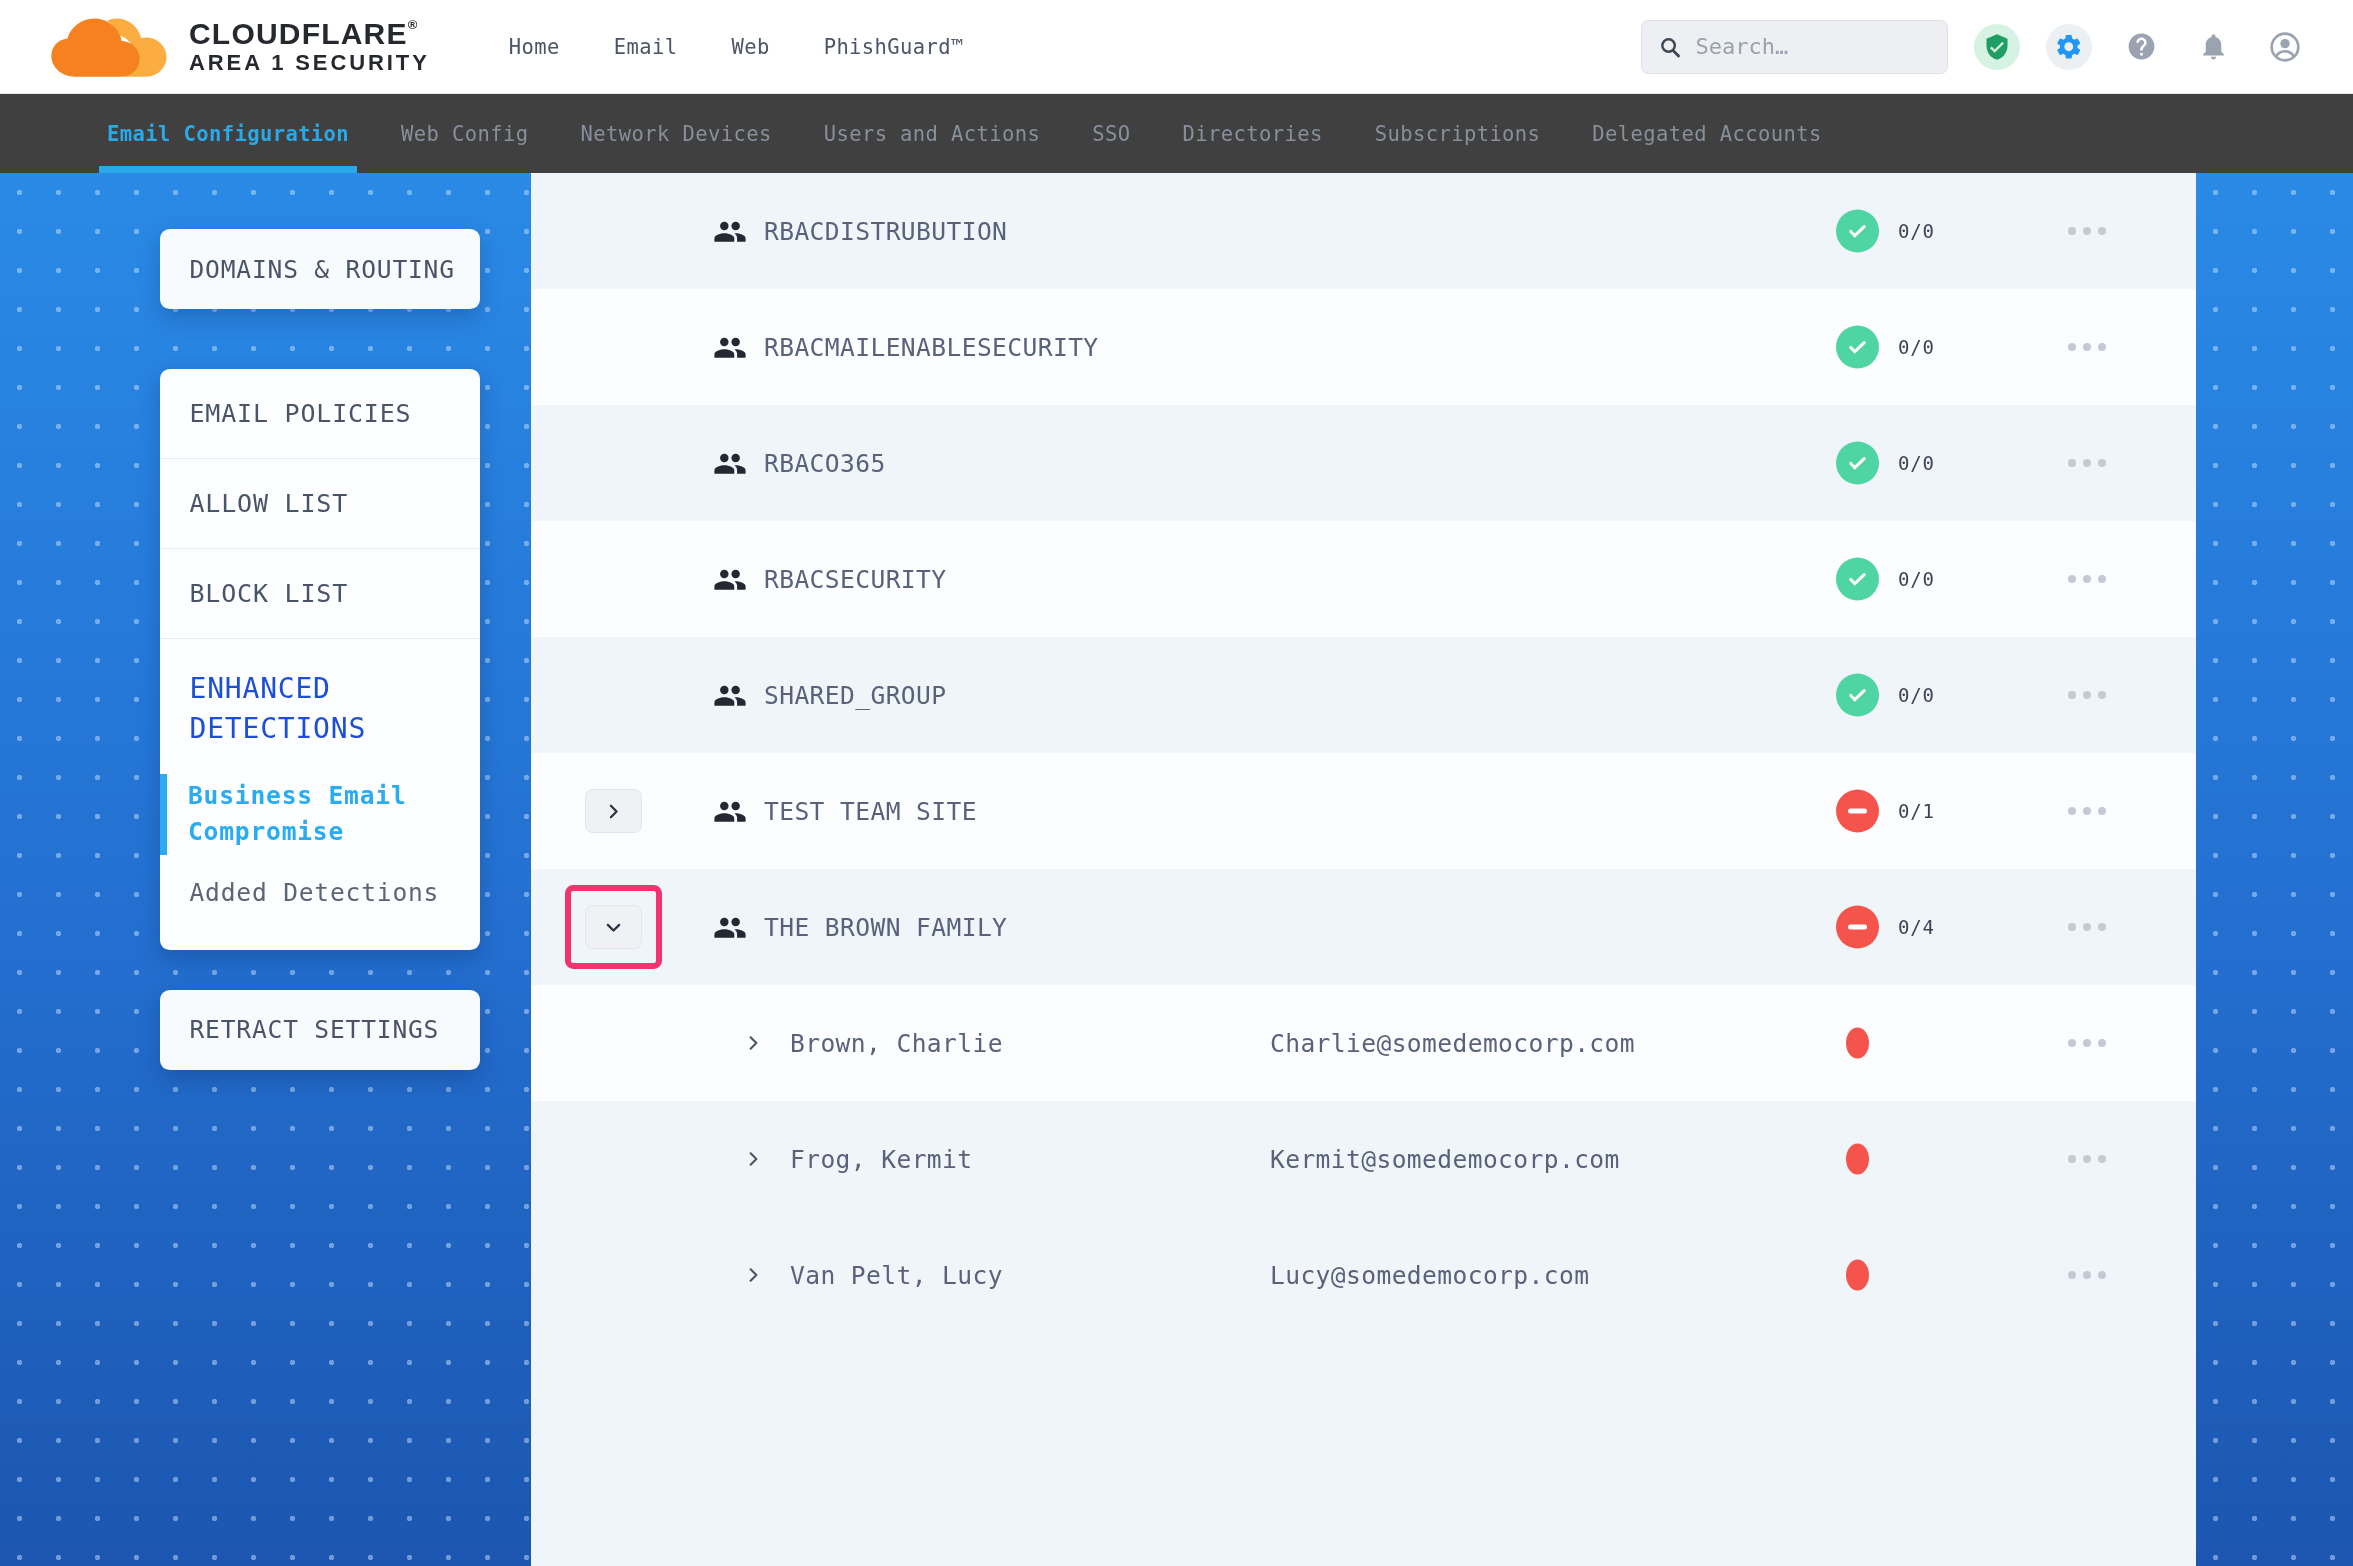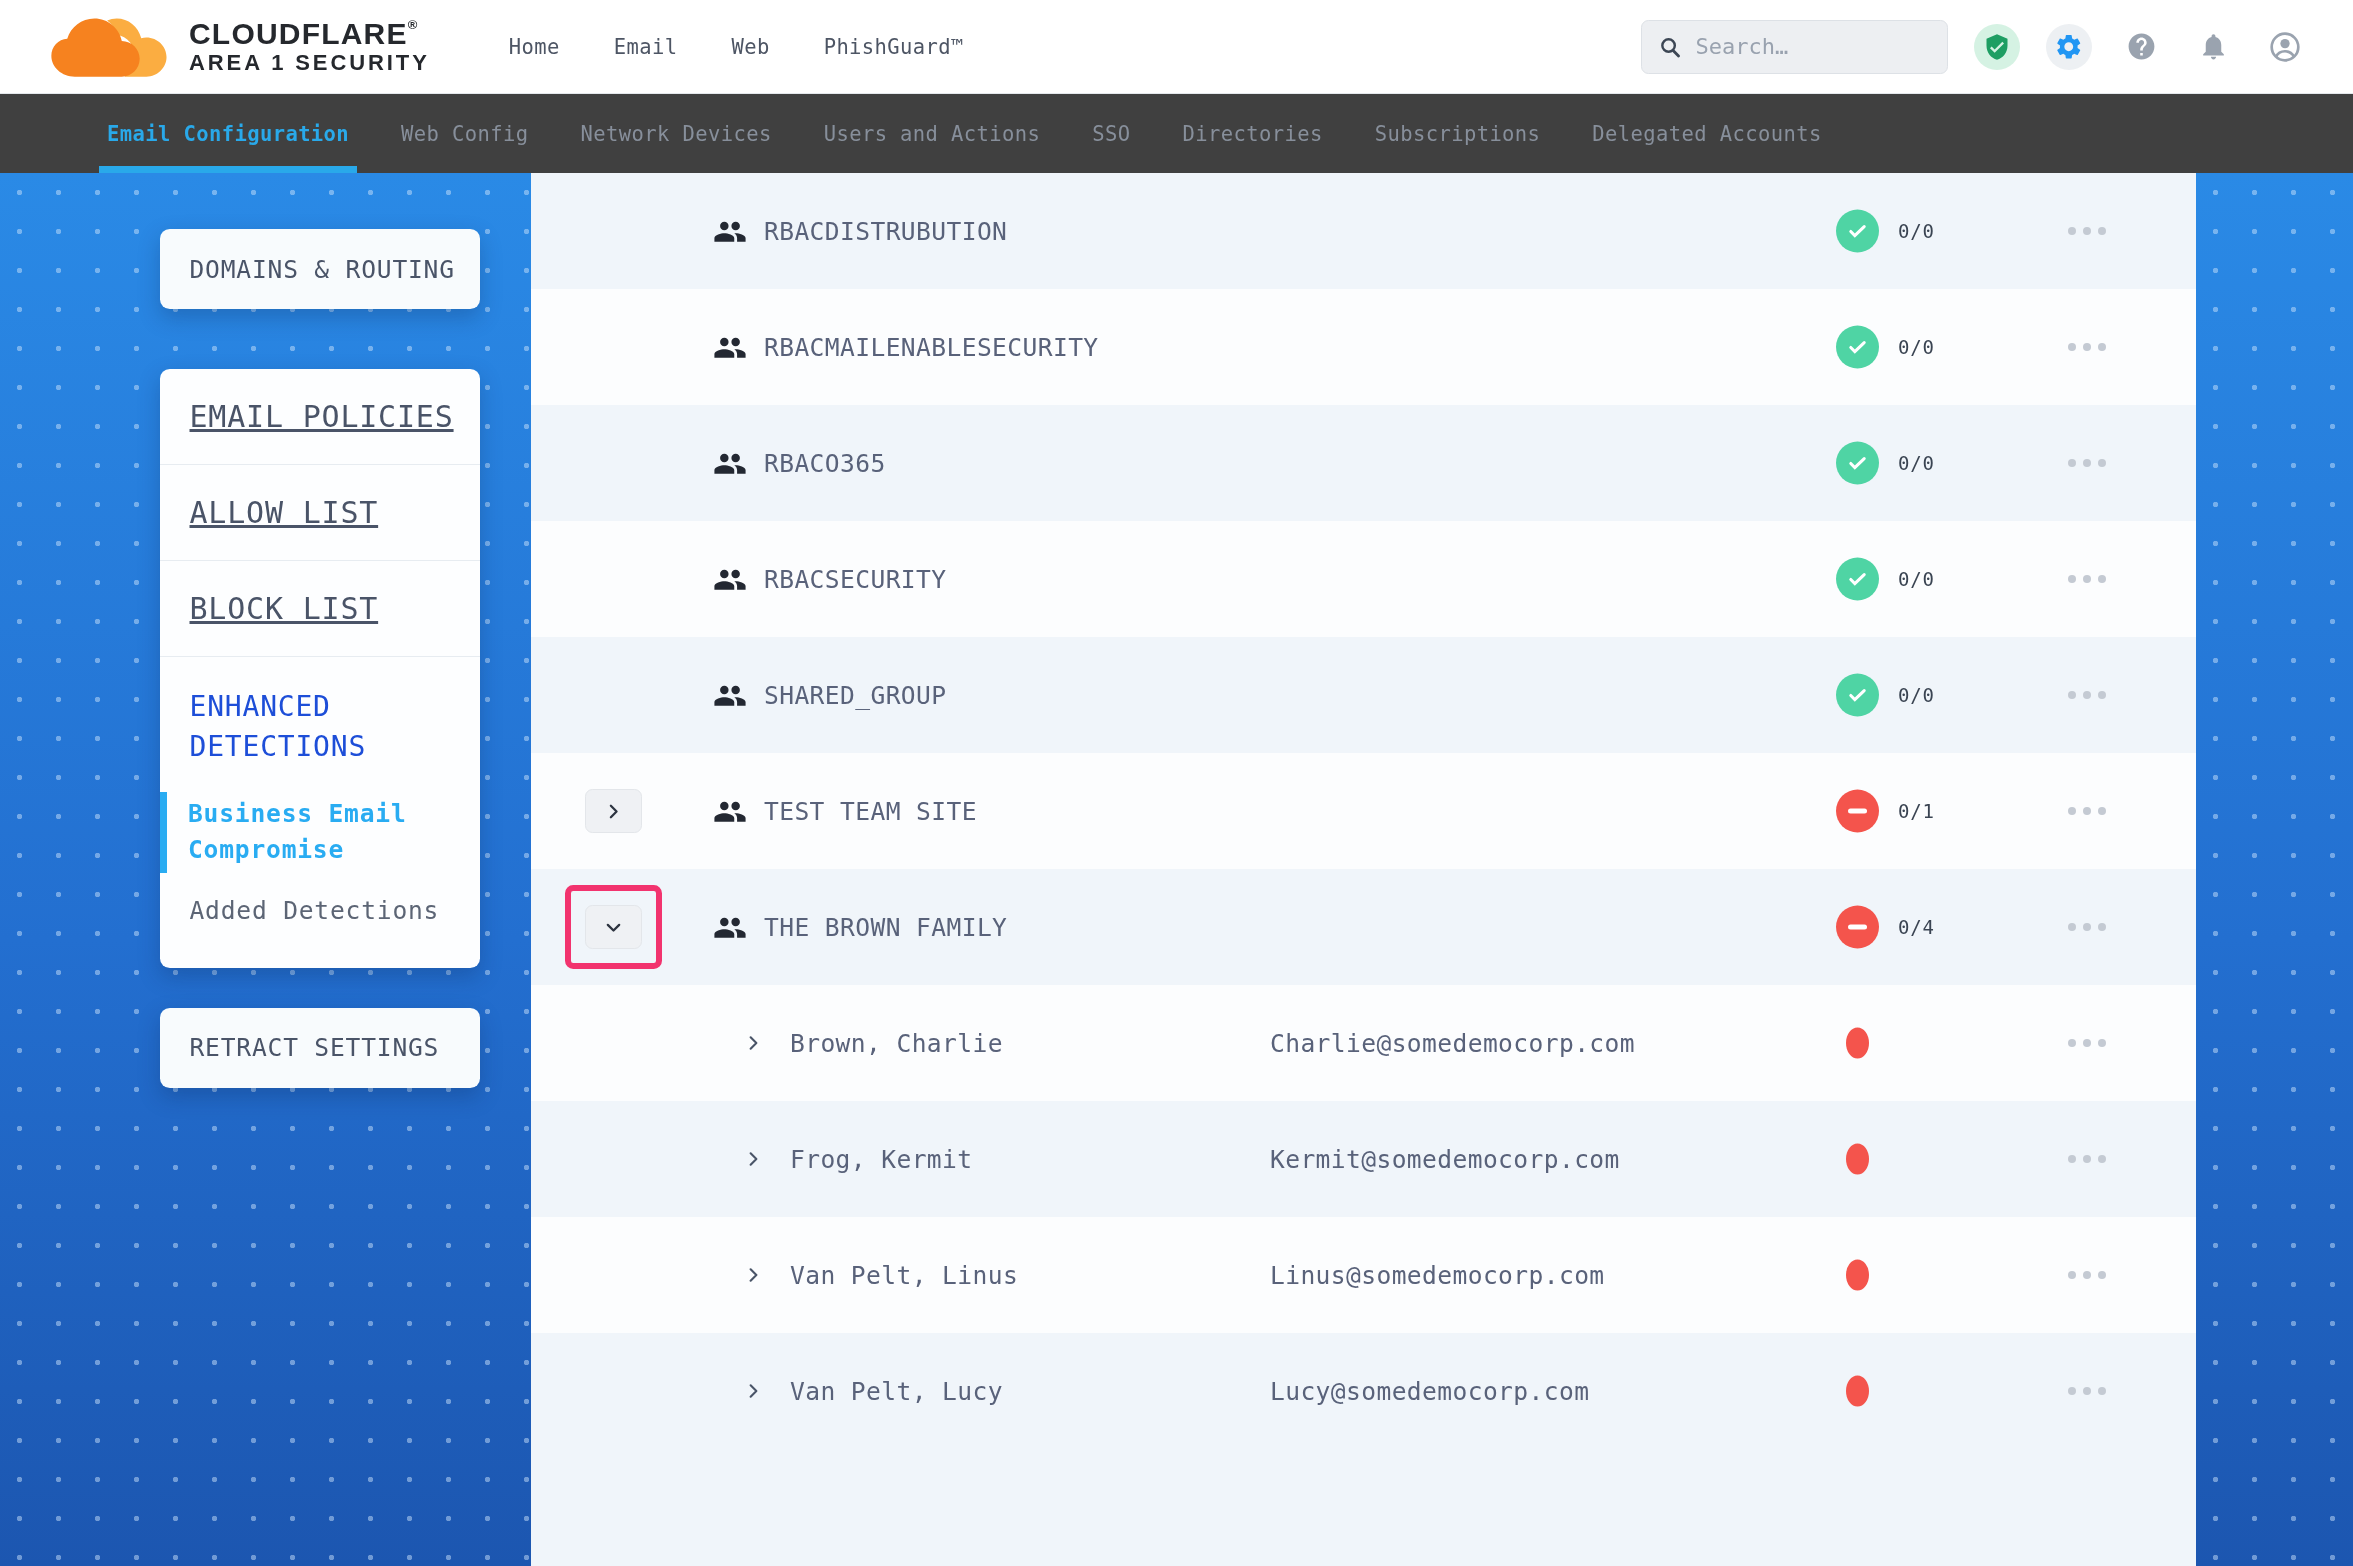--- a/index.html
+++ b/index.html
@@ -45,22 +45,22 @@
      background-size:39px 39px, 100% 100%; }
   .left-panel  { width:531px; flex:none; padding-top:56px; }
   .right-panel { width:157px; flex:none; }
 
   
   .side-card { width:320px; margin-left:160px; background:#f8fbfd; border-radius:9.8px;
                box-shadow:0 8.2px 21px rgba(10,35,80,.25); color:#4a5468; }
   .side-card.title-card { height:80px; display:flex; align-items:center; padding-left:29.5px;
                font-size:24.6px; letter-spacing:0.8px; }
   .menu-card { margin-top:60px; background:#fdfeff; padding-bottom:4.9px; }
-  .menu-item { padding:30px 24.6px 30px 29.5px; font-size:30px; letter-spacing:0.8px;
-               border-bottom:1.6px solid #e7ecf1; cursor:pointer;text-decoration:underline; }
+  .menu-item { padding:30px 24.6px 30px 29.5px; font-size:25px; letter-spacing:0.8px;
+               border-bottom:1.6px solid #e7ecf1; cursor:pointer; }
   .detect-block { padding:29.5px 24.6px 38px 29.5px; }
   .detect-title { font-size:28px; font-weight:400; color:#1d4ed8; line-height:1.45;
                   letter-spacing:0.8px; width:10.8em; }
   .bec-item { margin:24.6px 0 0 -29.5px; padding:3.3px 0 3.3px 21px; border-left:7.4px solid #29acf2;
               color:#29acf2; font-weight:700; font-size:24.6px; line-height:1.5;
               letter-spacing:0.8px; width:16em; cursor:pointer; }
   .added-item { margin-top:23px; font-size:24.6px; color:#5c6575; letter-spacing:0.8px; cursor:pointer; }
   .retract-card { margin-top:40px; }
 
   
@@ -356,35 +356,20 @@
       <span class="m-name">Frog, Kermit</span>
       <span class="m-email">Kermit@somedemocorp.com</span>
       <span class="reddot"></span>
       <span class="dots">
           <i></i>
           <i></i>
           <i></i>
         </span>
     </div>
 
-    <div class="row">
-      <span class="m-chev">
-        <svg width="23" height="23" viewBox="0 0 24 24">
-            <path d="M9 6l6 6-6 6" fill="none" stroke="#4a5568" stroke-width="2.2" stroke-linecap="round" stroke-linejoin="round"></path>
-          </svg>
-      </span>
-      <span class="m-name">Van Pelt, Linus</span>
-      <span class="m-email">Linus@somedemocorp.com</span>
-      <span class="reddot"></span>
-      <span class="dots">
-          <i></i>
-          <i></i>
-          <i></i>
-        </span>
-    </div>
 
     <div class="row alt">
       <span class="m-chev">
         <svg width="23" height="23" viewBox="0 0 24 24">
             <path d="M9 6l6 6-6 6" fill="none" stroke="#4a5568" stroke-width="2.2" stroke-linecap="round" stroke-linejoin="round"></path>
           </svg>
       </span>
       <span class="m-name">Van Pelt, Lucy</span>
       <span class="m-email">Lucy@somedemocorp.com</span>
       <span class="reddot"></span>

